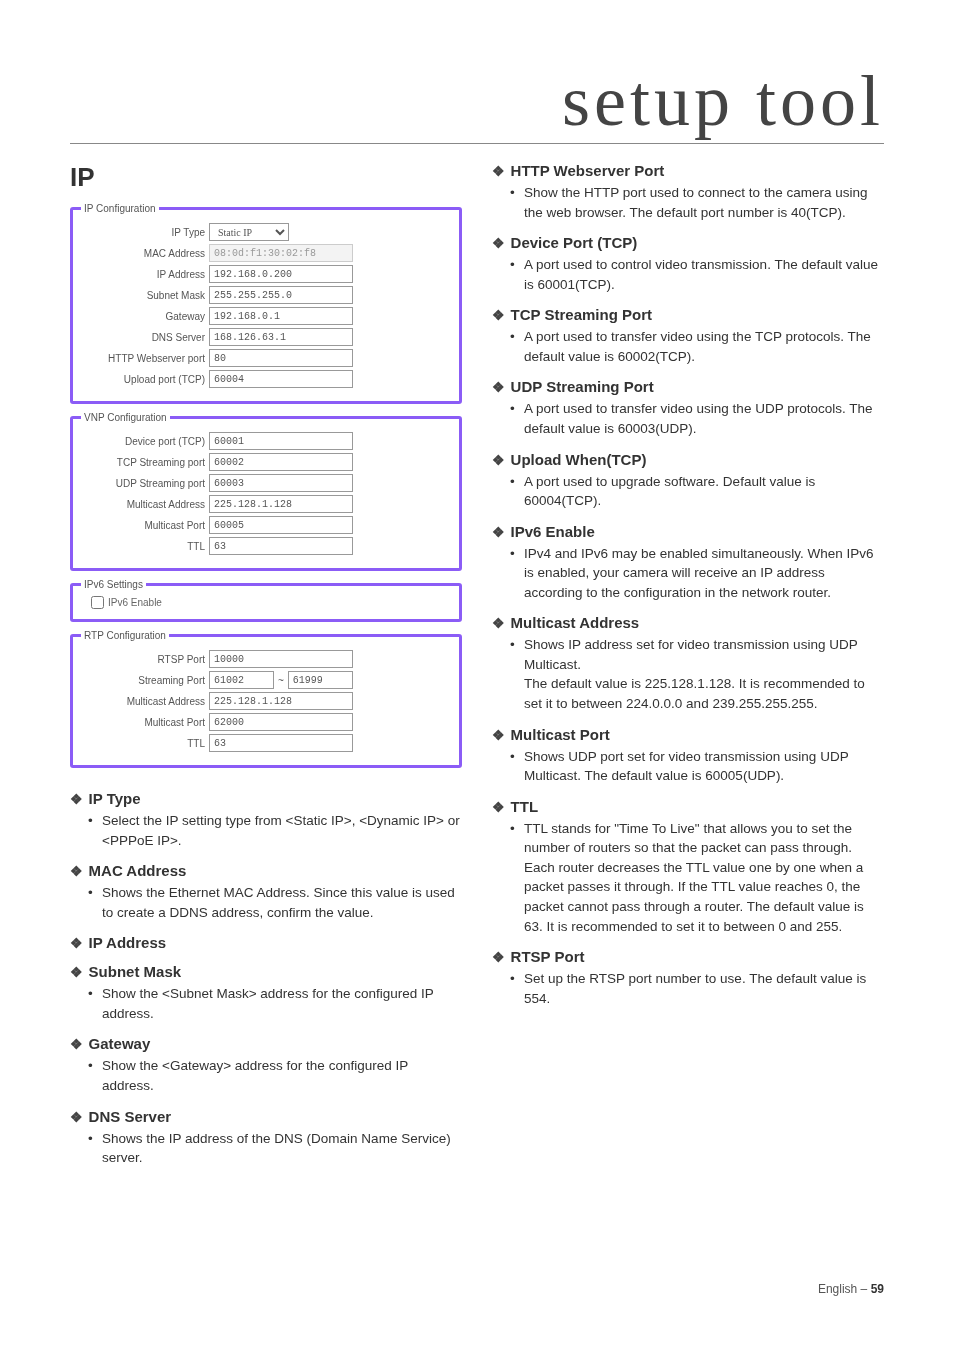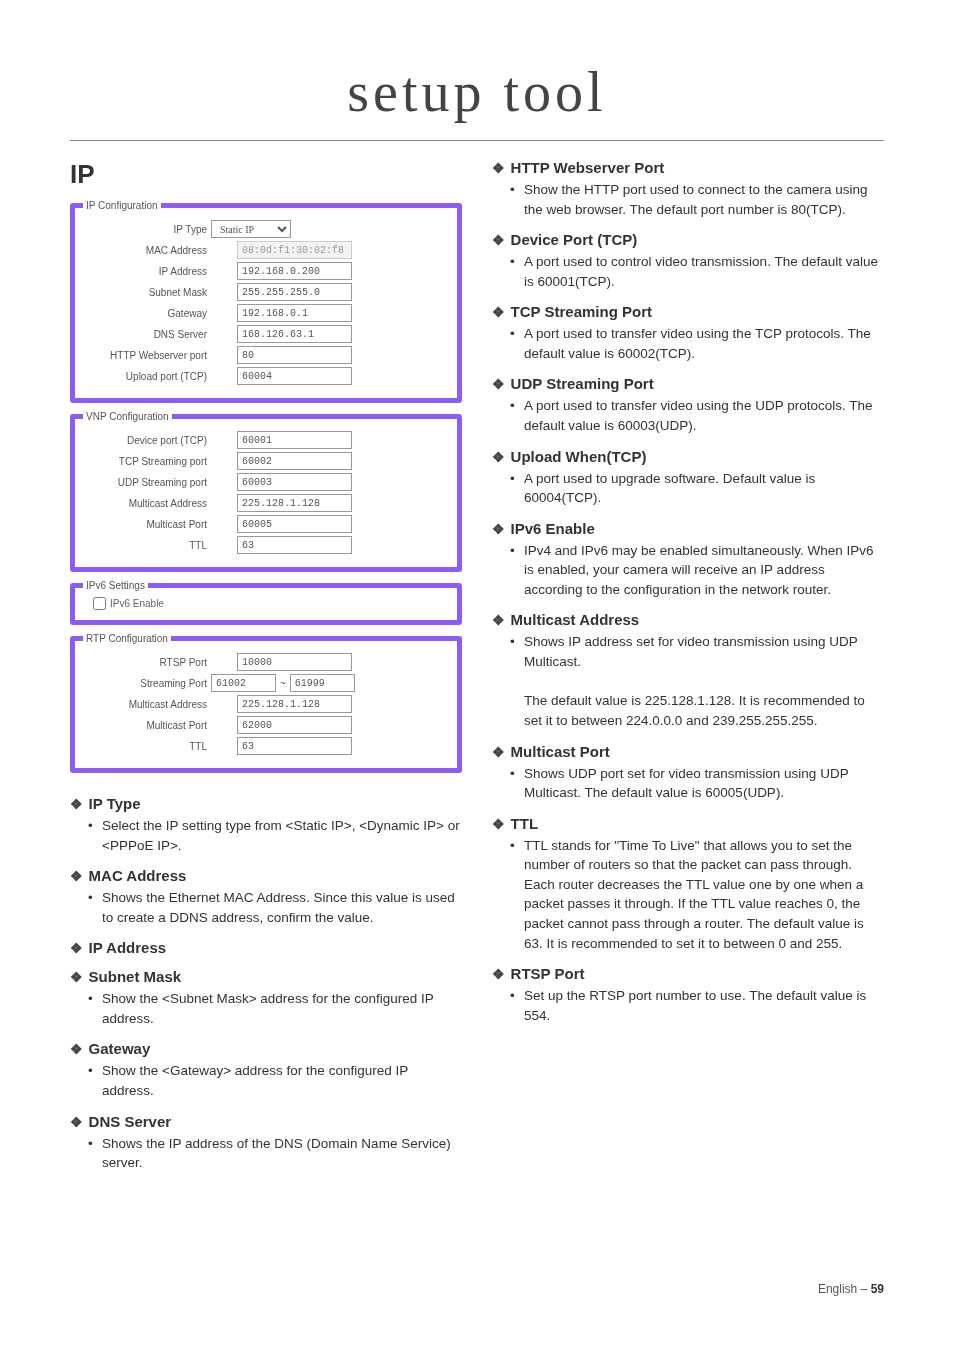--- a/index.html
+++ b/index.html
@@ -7,45 +7,45 @@
     font-family: Arial, Helvetica, sans-serif;
     width: 954px;
     height: 1348px;
     background: #fff;
     color: #333;
     position: relative;
     padding: 60px 70px 40px 70px;
   }
   .header-title {
     font-family: Georgia, 'Times New Roman', serif;
-    font-size: 56px;
+    font-size: 72px;
     font-weight: 300;
     letter-spacing: 4px;
-    text-align: center;
+    text-align: right;
     color: #444;
     border-bottom: 1px solid #888;
-    padding-bottom: 16px;
+    padding-bottom: 0;
     margin-bottom: 18px;
   }
   .columns {
     display: flex;
     gap: 30px;
   }
   .col {
     flex: 1;
     min-width: 0;
   }
   .section-title {
     font-size: 26px;
     font-weight: bold;
     color: #333;
     margin-bottom: 10px;
   }
   fieldset {
-    border: 5px solid #8b5cf6;
+    border: 3px solid #8b5cf6;
     border-radius: 3px;
     margin-bottom: 8px;
     padding: 6px 8px 10px 8px;
     font-size: 10px;
     color: #666;
   }
   legend {
     font-size: 10px;
     color: #555;
     padding: 0 3px;
@@ -65,21 +65,21 @@
   }
   .form-input {
     font-size: 10px;
     height: 18px;
     border: 1px solid #999;
     background: #fff;
     padding: 1px 4px;
     font-family: 'Courier New', monospace;
     color: #555;
   }
-  .form-input.wide { width: 115px; margin-left: 26px; }
+  .form-input.wide { width: 144px; }
   .form-input.readonly { background: #f3f3f3; color: #999; border-color: #ccc;}
   select.form-input { font-family: Liberation Serif, serif; width: 80px; }
   .checkbox-row { display: flex; align-items: center; gap: 4px; padding-left: 10px;}
   .checkbox-row input { margin: 0; }
   .range-sep { font-size: 10px; color: #555; }
   .small-input { width: 65px; }
 
   .item-block { margin-bottom: 12px; }
   .item-head {
     font-size: 15px;
@@ -106,21 +106,20 @@
     padding-left: 10px;
   }
   .bullet-list li::before {
     content: "•";
     position: absolute;
     left: -4px;
     top: 0;
   }
   .bullet-list .sub {
     padding-left: 10px;
-    margin-top: 20px;
   }
   .bullet-list .sub::before { content: ""; }
   .footer {
     position: absolute;
     bottom: 52px;
     right: 70px;
     font-size: 12px;
     color: #555;
   }
   .footer .pg { font-weight: bold; color: #333; }
@@ -288,21 +287,21 @@
     </div>
   </div>
 
   <div class="col">
     <div class="item-block">
       <div class="item-head">
           <span class="diamond">❖</span>
           <span>HTTP Webserver Port</span>
         </div>
       <ul class="bullet-list">
-          <li>Show the HTTP port used to connect to the camera using the web browser. The default port number is 80(TCP).</li>
+          <li>Show the HTTP port used to connect to the camera using the web browser. The default port number is 40(TCP).</li>
         </ul>
     </div>
     <div class="item-block">
       <div class="item-head">
           <span class="diamond">❖</span>
           <span>Device Port (TCP)</span>
         </div>
       <ul class="bullet-list">
           <li>A port used to control video transmission. The default value is 60001(TCP).</li>
         </ul>

